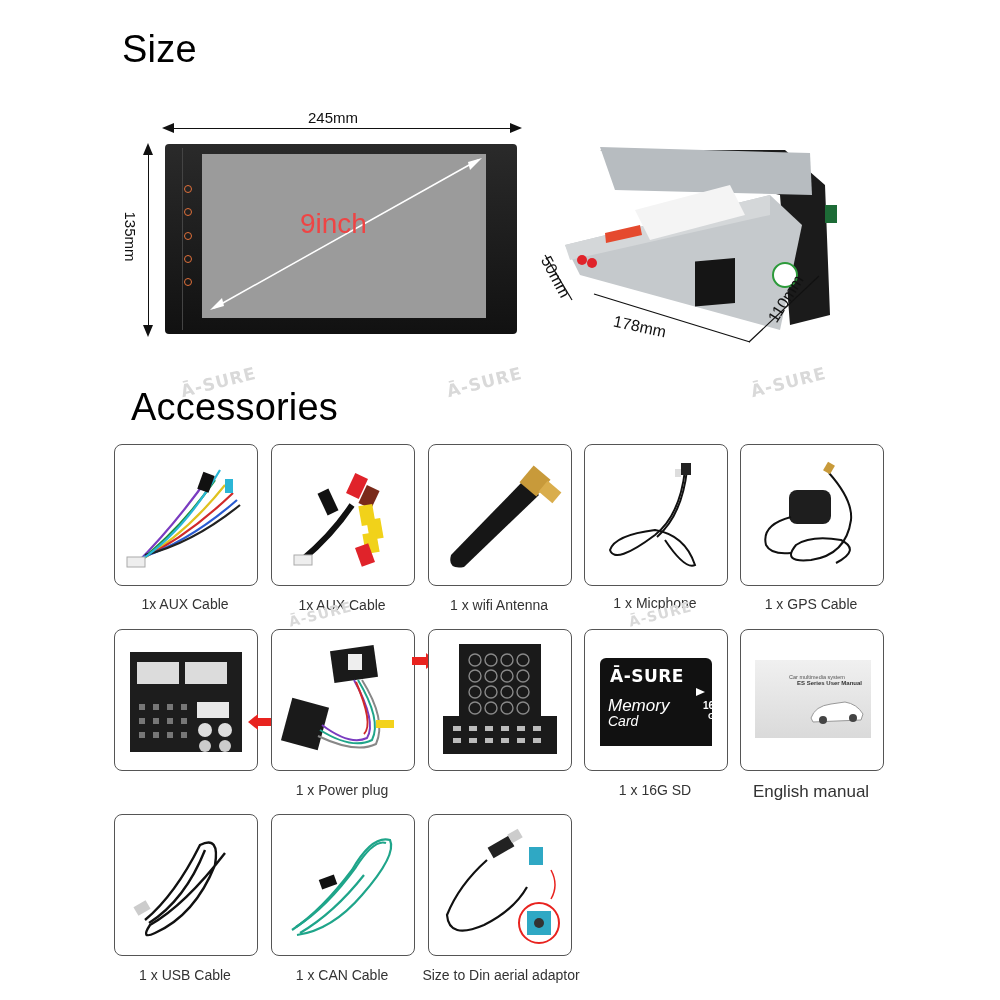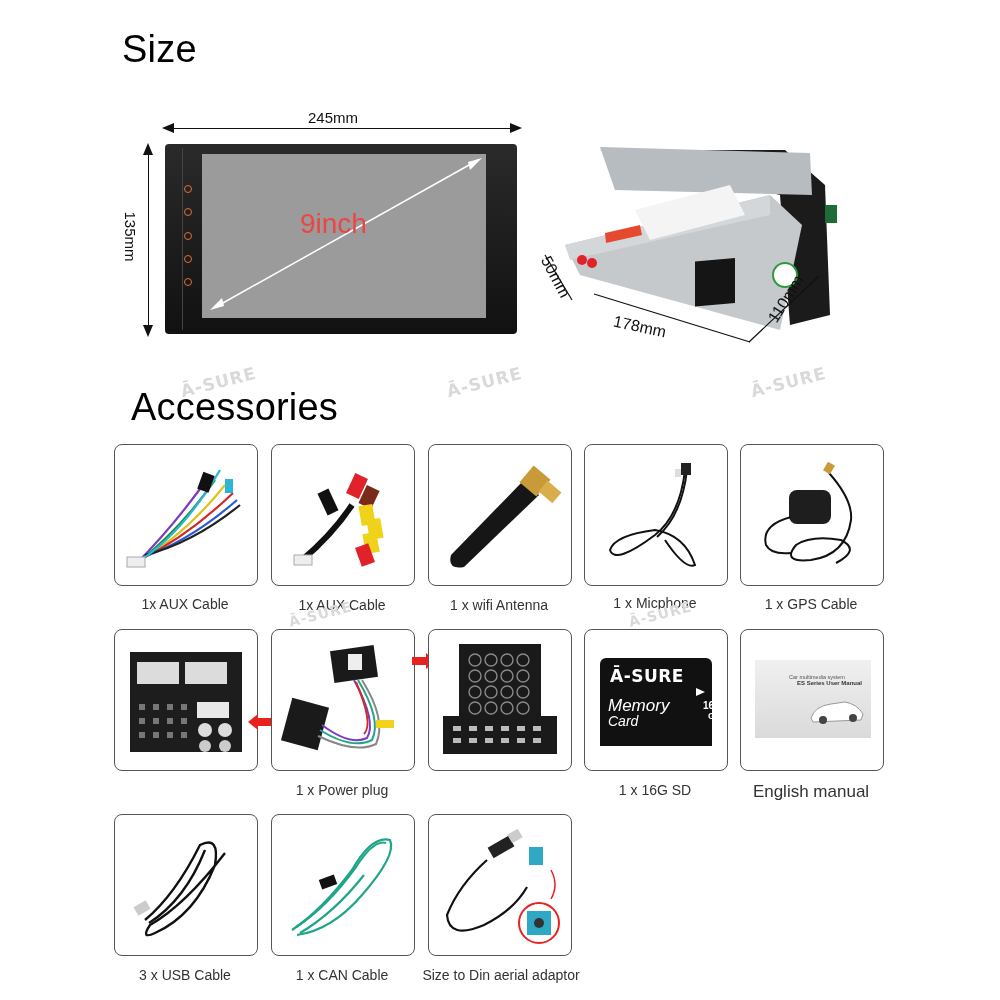--- a/index.html
+++ b/index.html
@@ -301,15 +301,15 @@
     <rect x="60" y="26" width="24" height="12" fill="#222" transform="rotate(-30 72 32)"></rect>
     <rect x="80" y="16" width="12" height="10" fill="#ccc" transform="rotate(-30 86 21)"></rect>
     <rect x="100" y="32" width="14" height="18" fill="#2fa8c4"></rect>
     <circle cx="110" cy="108" r="20" fill="#fff" stroke="#e8231f" stroke-width="2"></circle>
     <rect x="98" y="96" width="24" height="24" fill="#2fa8c4"></rect>
     <circle cx="110" cy="108" r="5" fill="#333"></circle>
     <path d="M122 55 Q130 70 122 84" stroke="#e8231f" stroke-width="1.5" fill="none"></path>
   </svg>
 </div>
 
-<div class="caption" style="left:114px; top:967px; width:142px;">3 x USB Cable</div>
+<div class="caption" style="left:114px; top:967px; width:142px;">1 x USB Cable</div>
 <div class="caption" style="left:271px; top:967px; width:142px;">1 x CAN Cable</div>
 <div class="caption" style="left:406px; top:967px; width:190px;">Size to Din aerial adaptor</div>
 
 </body></html>

